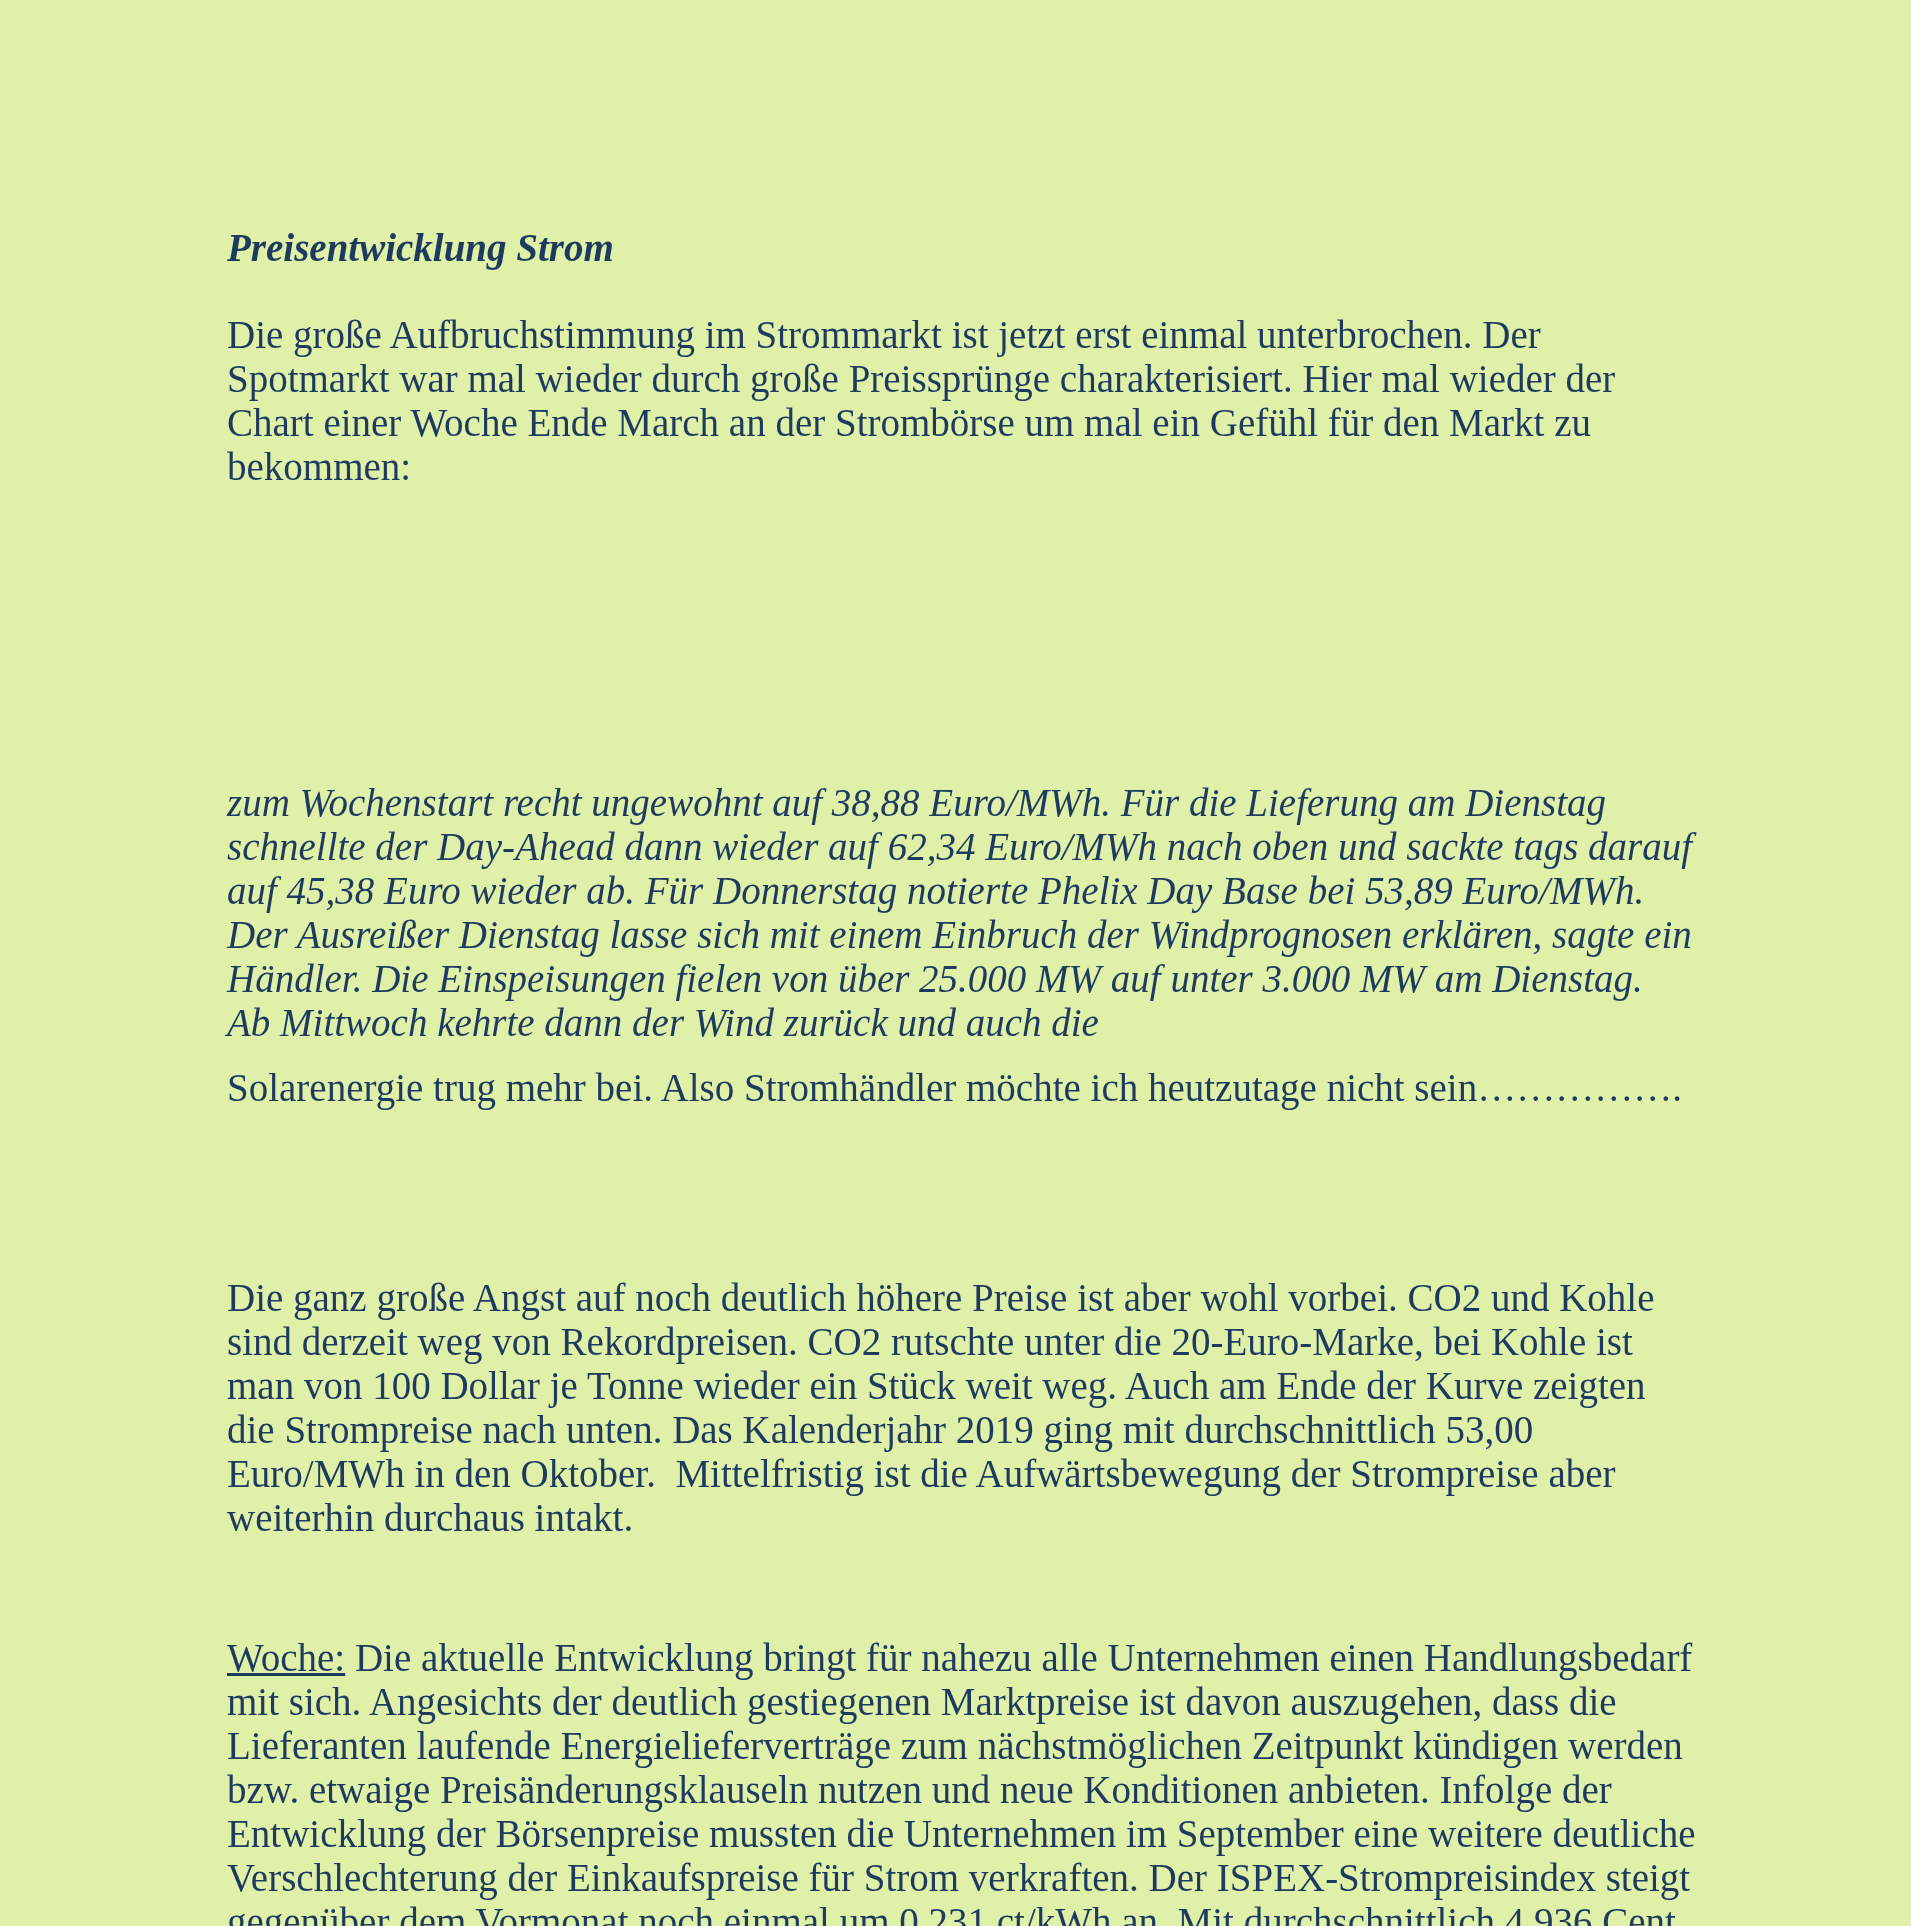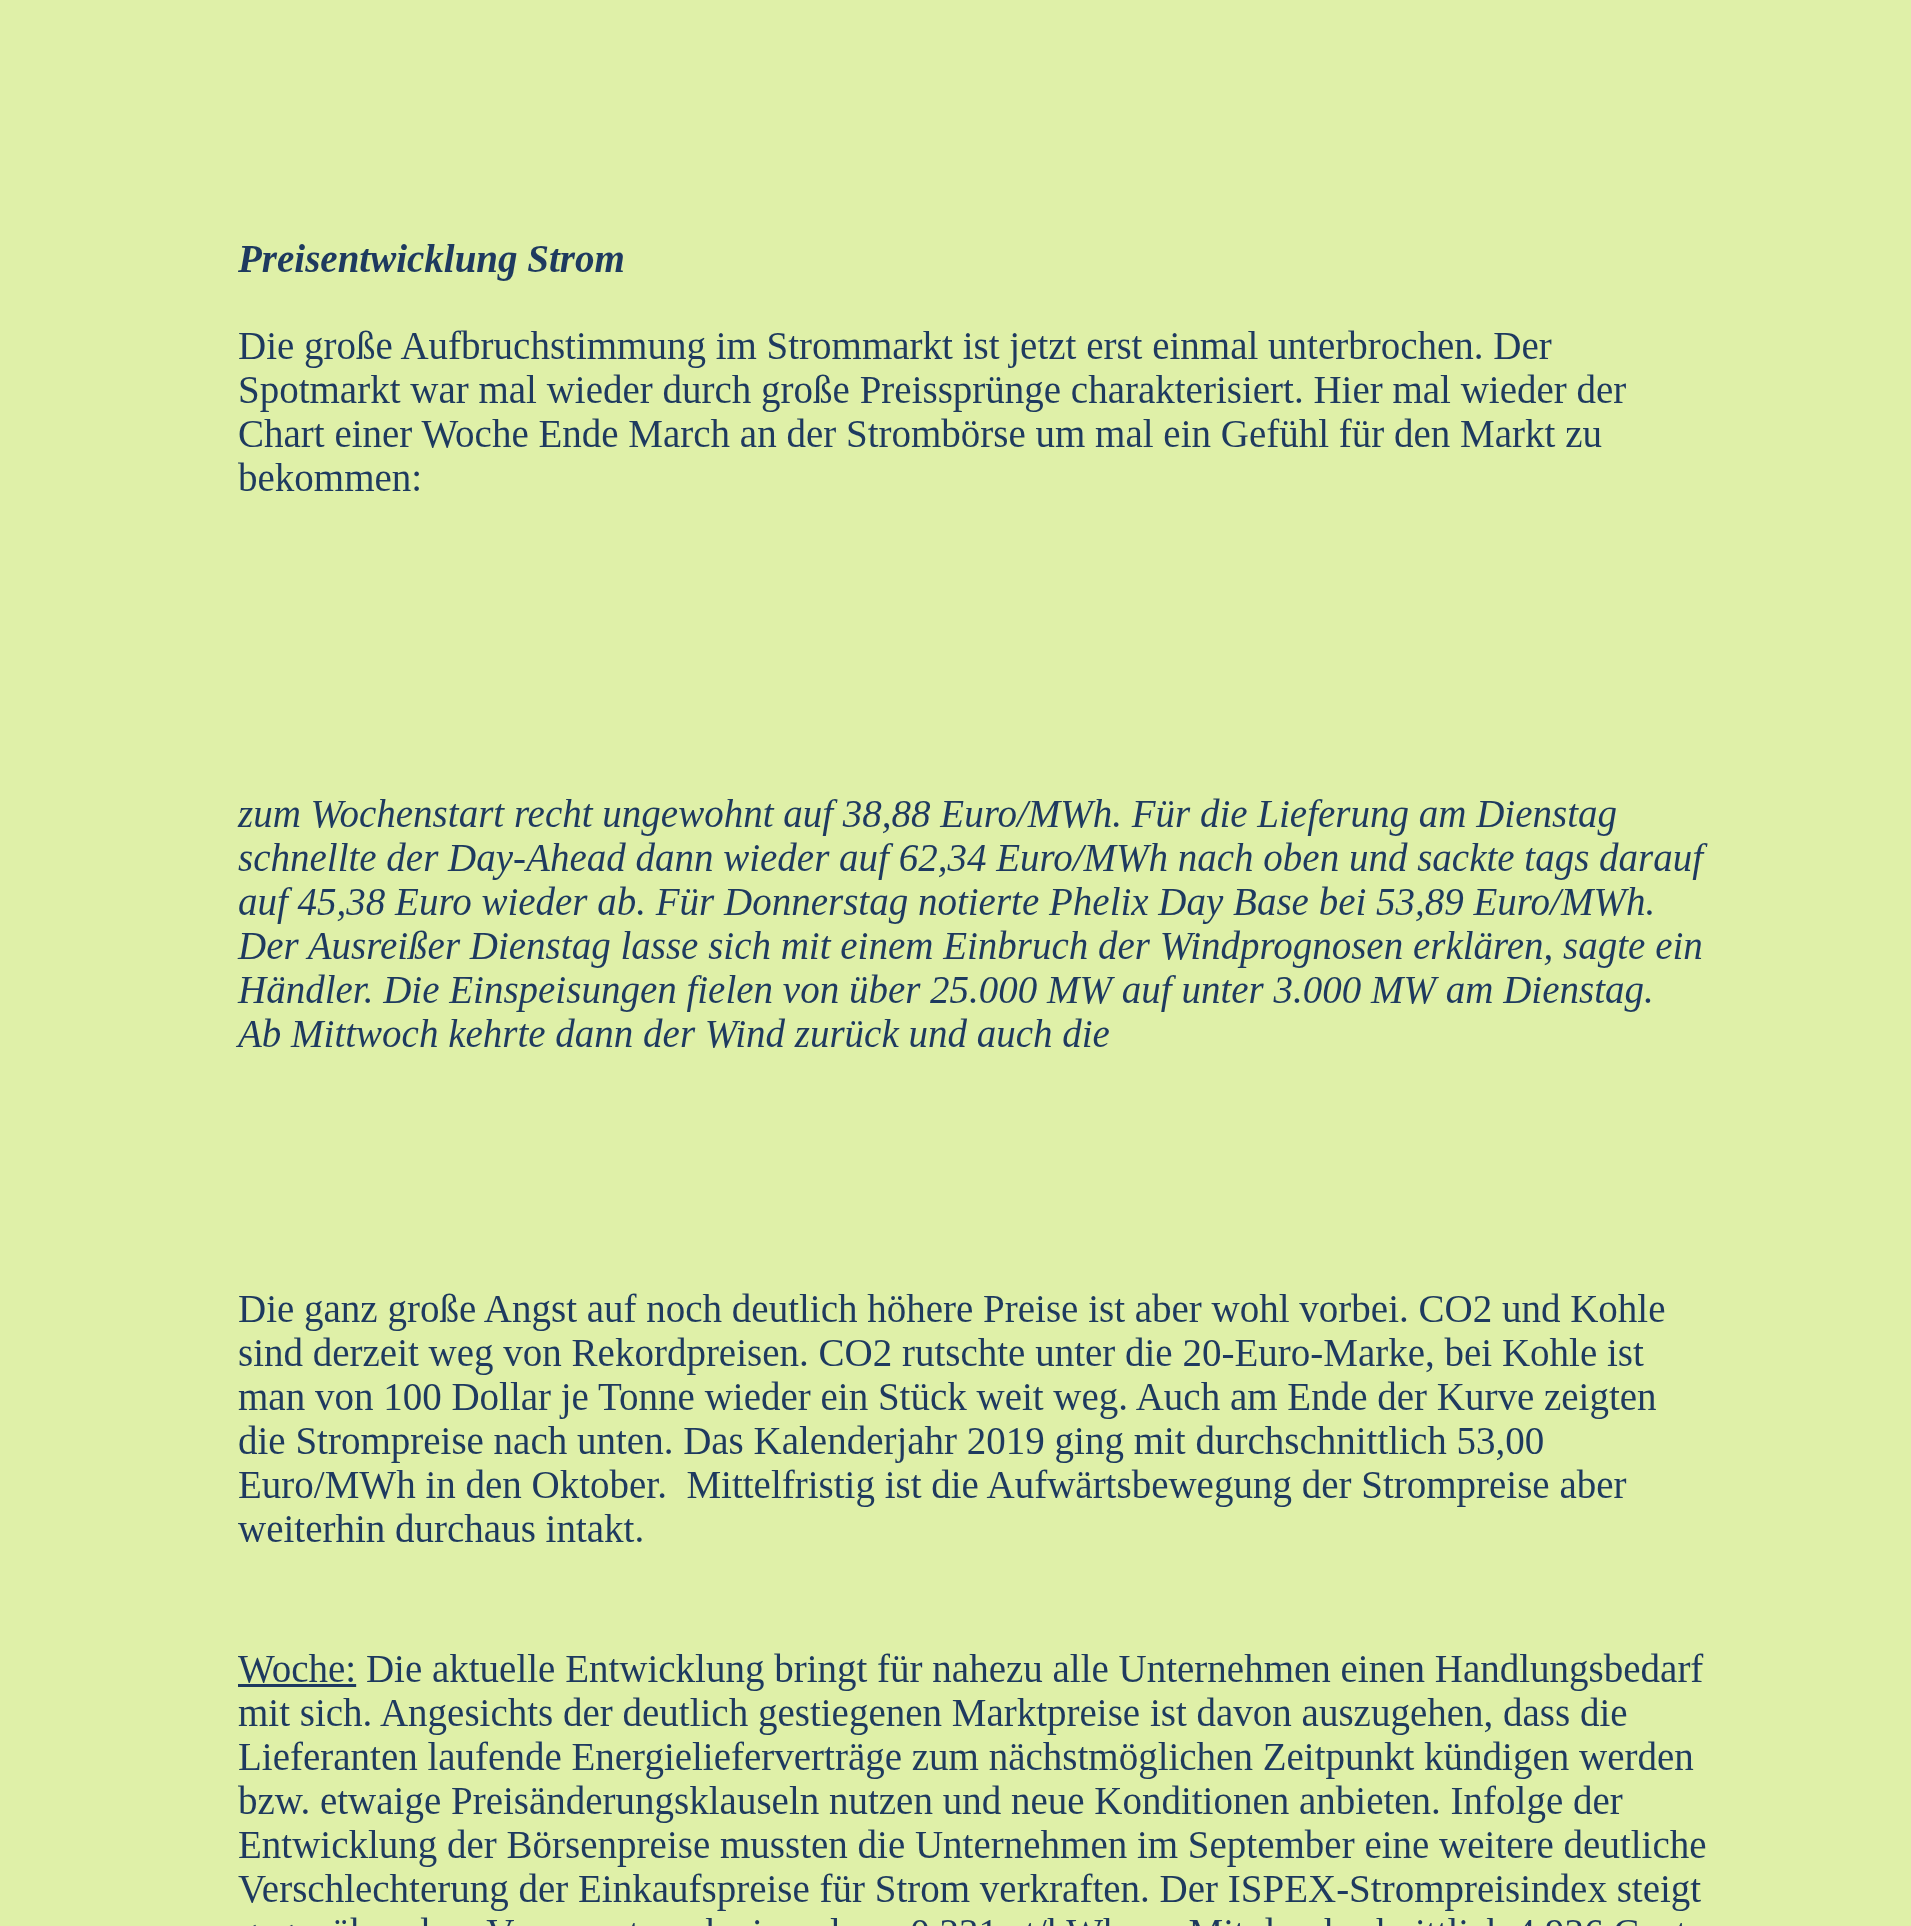--- a/index.html
+++ b/index.html
@@ -12,21 +12,21 @@
     height: 2703px;
     background: #dff0a8;
     font-family: "Liberation Serif", "DejaVu Serif", serif;
     color: #1e3a5f;
     overflow: hidden;
   }
   .block {
     position: absolute;
     left: 227px;
     width: 1649px;
-    margin: 11px;
+    margin: 0;
     font-size: 39px;
     line-height: 44px;
     white-space: pre-wrap;
     color: #1e3a5f;
   }
   .heading {
     font-weight: bold;
     font-style: italic;
     white-space: nowrap;
   }
@@ -47,20 +47,21 @@
 bekommen:</p>
 
 
   <p class="block" style="top: 781px; font-style: italic;">zum Wochenstart recht ungewohnt auf 38,88 Euro/MWh. Für die Lieferung am Dienstag
 schnellte der Day-Ahead dann wieder auf 62,34 Euro/MWh nach oben und sackte tags darauf
 auf 45,38 Euro wieder ab. Für Donnerstag notierte Phelix Day Base bei 53,89 Euro/MWh.
 Der Ausreißer Dienstag lasse sich mit einem Einbruch der Windprognosen erklären, sagte ein
 Händler. Die Einspeisungen fielen von über 25.000 MW auf unter 3.000 MW am Dienstag.
 Ab Mittwoch kehrte dann der Wind zurück und auch die</p>
 
+  <p class="block" style="top: 1066px;">Solarenergie trug mehr bei. Also Stromhändler möchte ich heutzutage nicht sein…………….</p>
 
   <p class="block" style="top: 1276px;">Die ganz große Angst auf noch deutlich höhere Preise ist aber wohl vorbei. CO2 und Kohle
 sind derzeit weg von Rekordpreisen. CO2 rutschte unter die 20-Euro-Marke, bei Kohle ist
 man von 100 Dollar je Tonne wieder ein Stück weit weg. Auch am Ende der Kurve zeigten
 die Strompreise nach unten. Das Kalenderjahr 2019 ging mit durchschnittlich 53,00
 Euro/MWh in den Oktober.  Mittelfristig ist die Aufwärtsbewegung der Strompreise aber
 weiterhin durchaus intakt.</p>
 
   <p class="block" style="top: 1636px;"><span class="underline">Woche:</span><span> Die aktuelle Entwicklung bringt für nahezu alle Unternehmen einen Handlungsbedarf
 mit sich. Angesichts der deutlich gestiegenen Marktpreise ist davon auszugehen, dass die

